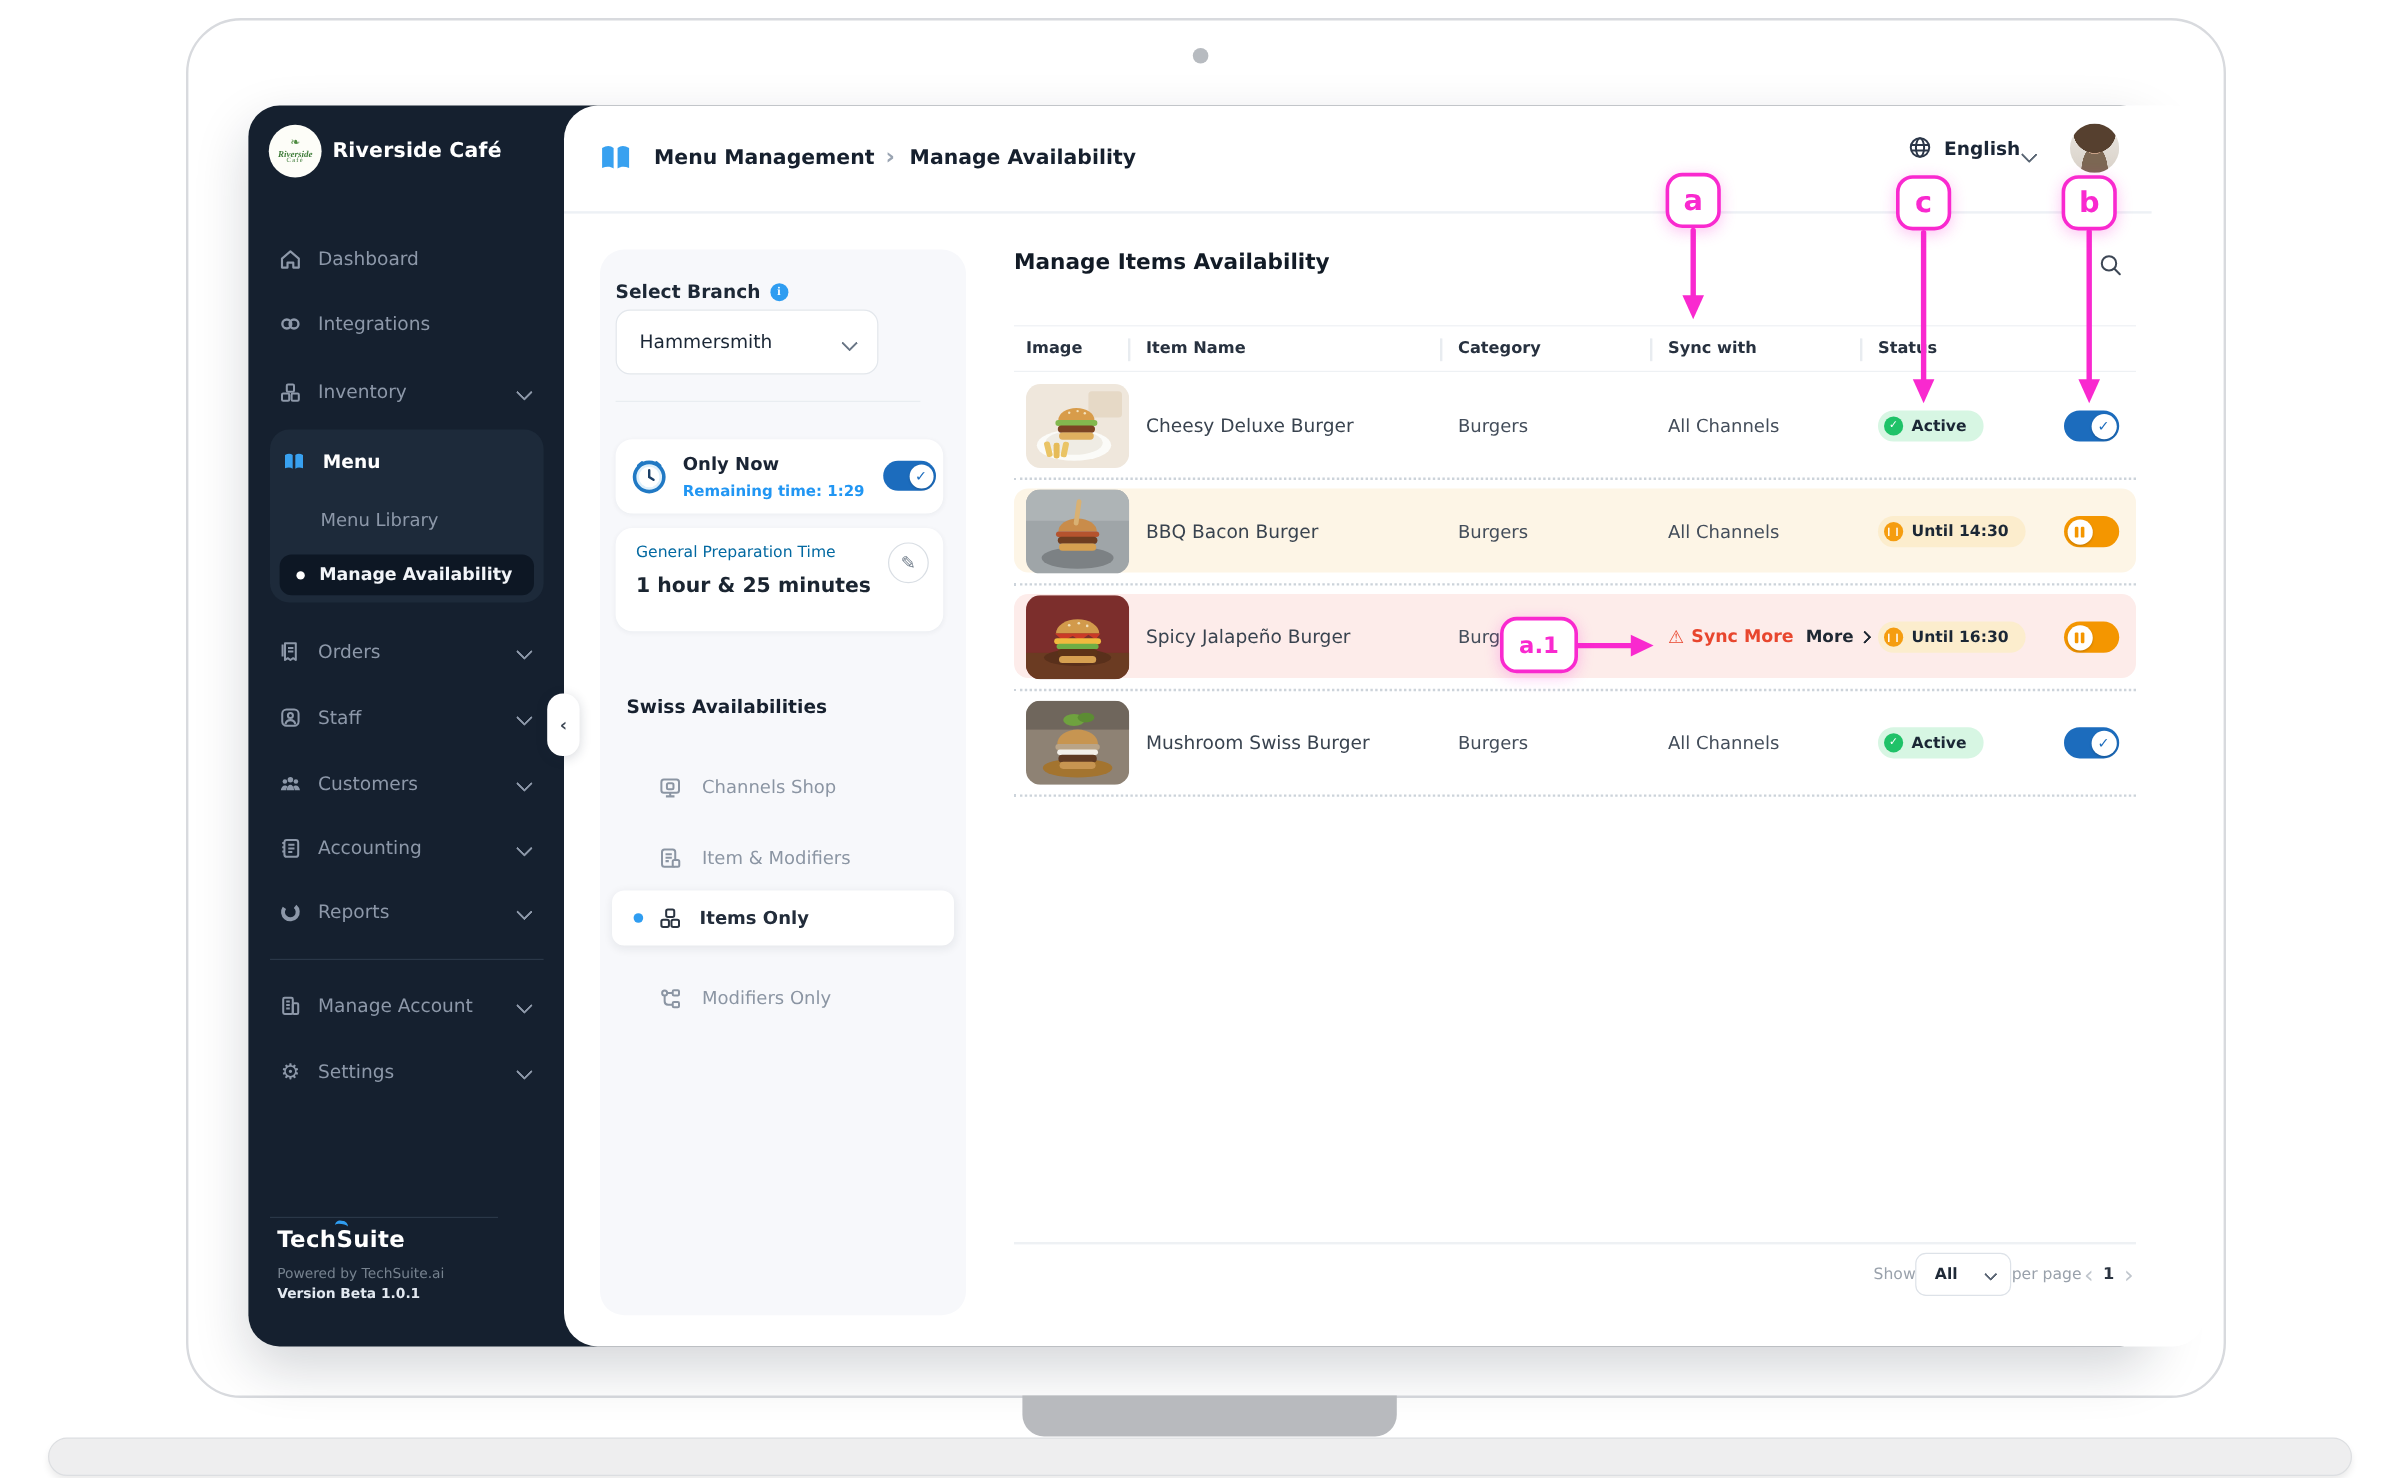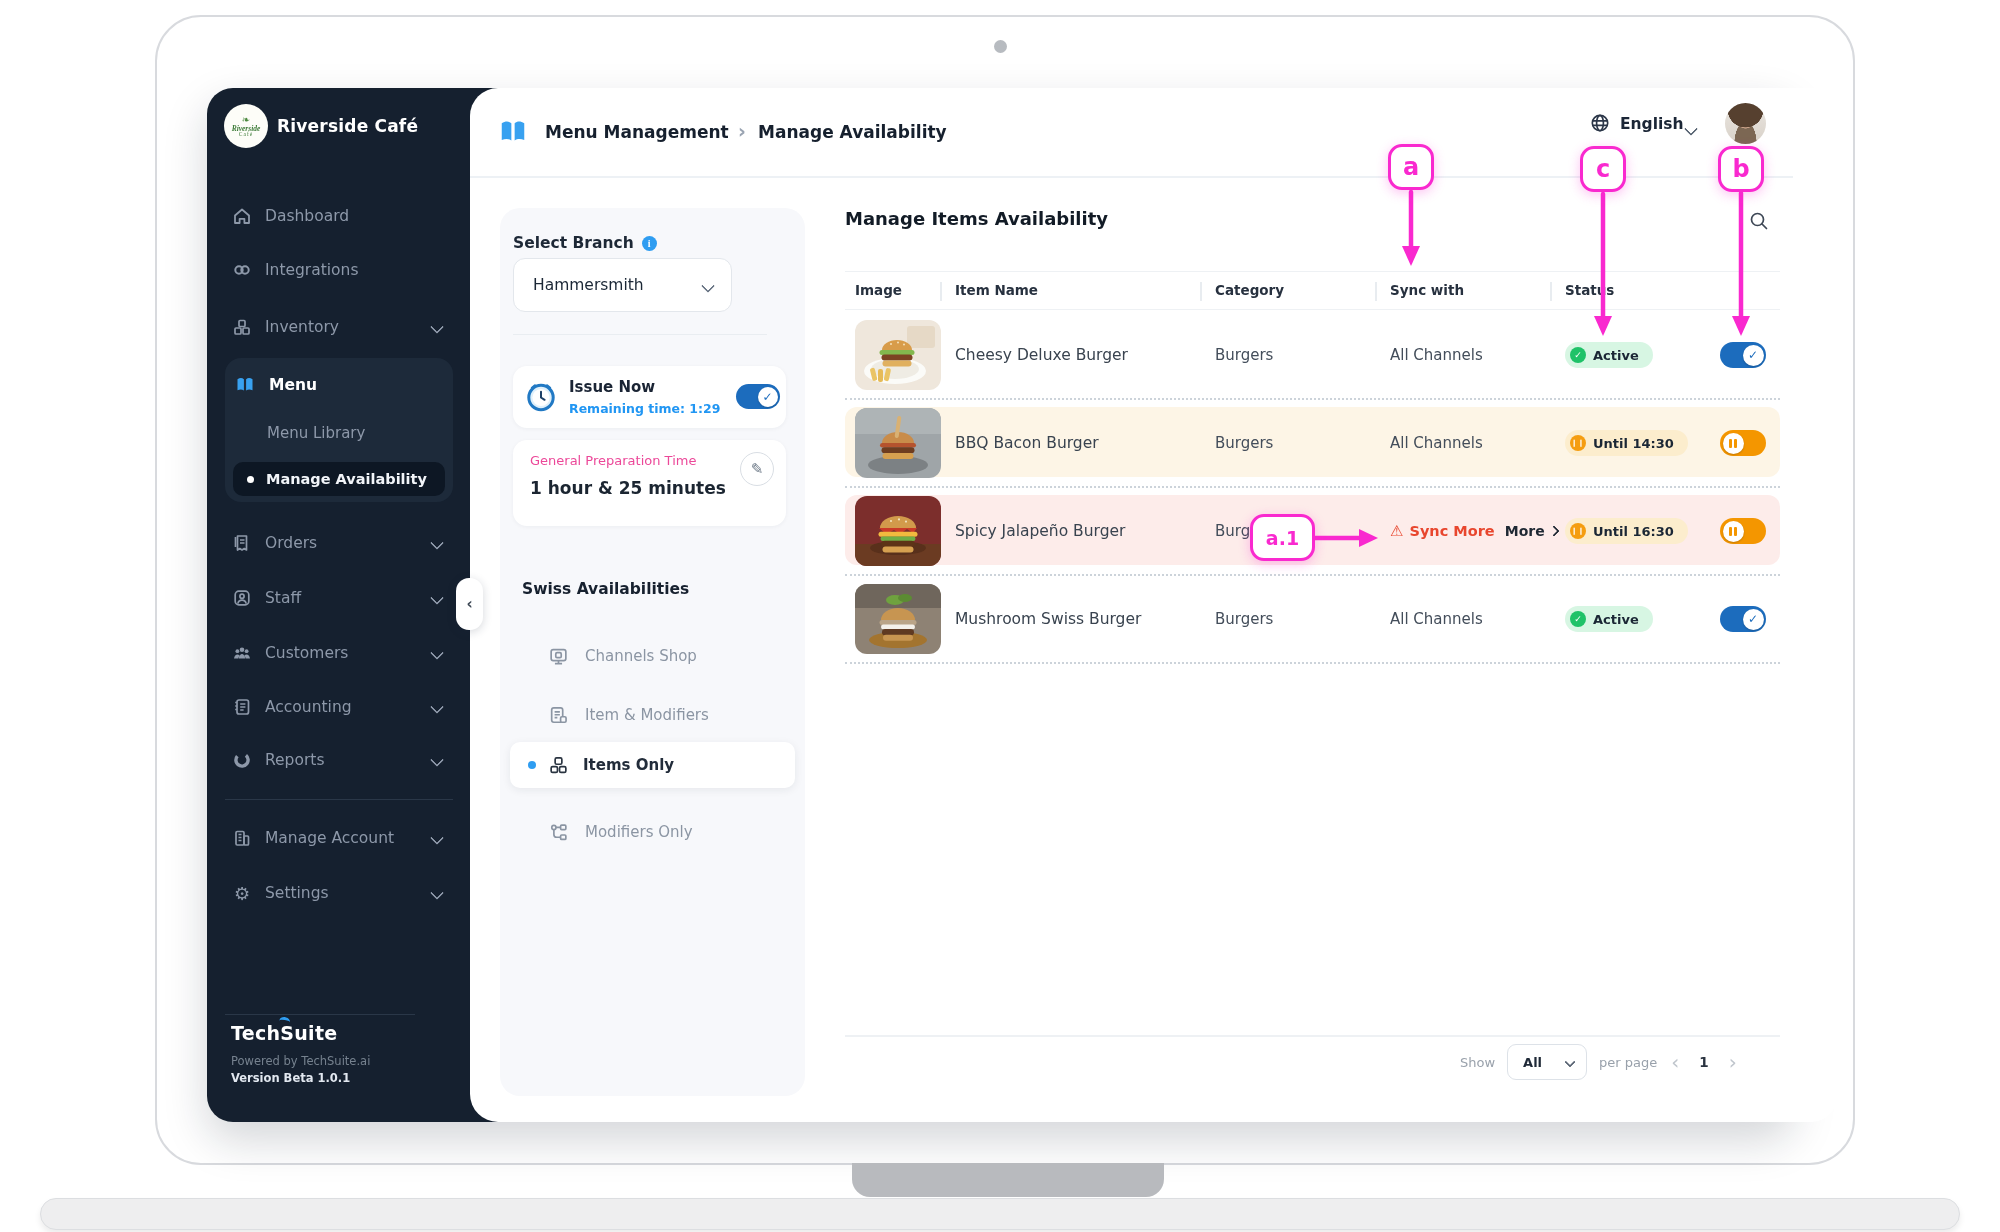--- a/index.html
+++ b/index.html
@@ -71,21 +71,21 @@
   .dropdown{left:13px;top:50px;width:219px;height:54px;background:#fff;border:1.5px solid #e3e7ec;border-radius:12px;
             box-sizing:border-box;display:flex;align-items:center;}
   .dropdown .val{margin-left:19px;font-size:15.5px;color:#1b2736;}
   .dropdown .dchev{margin-left:auto;margin-right:18px;color:#6a7686;}
   .p-div{left:13px;top:126px;width:254px;height:1px;background:#e9edf1;}
   .busy-card{left:13px;top:158px;width:273px;height:62px;background:#fff;border-radius:14px;box-shadow:0 1px 4px rgba(25,35,55,.05);}
   .busy-card .clock{position:absolute;left:13px;top:16px;width:30px;height:30px;}
   .busy-title{position:absolute;left:56px;top:12px;font-size:15px;font-weight:700;color:#1a2434;}
   .busy-sub{position:absolute;left:56px;top:35px;font-size:12.5px;font-weight:700;color:#2196f3;}
   .prep-card{left:13px;top:232px;width:273px;height:86px;background:#fff;border-radius:14px;box-shadow:0 1px 4px rgba(25,35,55,.05);}
-  .prep-label{position:absolute;left:17px;top:13px;font-size:13px;color:#ec4899;}
+  .prep-label{position:absolute;left:17px;top:13px;font-size:13px;color:#0369a1;}
   .prep-value{position:absolute;left:17px;top:38px;font-size:17px;font-weight:700;color:#1b2531;}
   .edit-btn{position:absolute;right:12px;top:12px;width:34px;height:34px;border-radius:50%;border:1.5px solid #d9dee4;
             background:#fff;display:flex;align-items:center;justify-content:center;color:#6f7b89;font-size:15px;box-sizing:border-box;}
   .avail-title{left:22px;top:372px;font-size:15.5px;font-weight:700;color:#17212f;}
   .avail-row{left:0;width:305px;height:48px;display:flex;align-items:center;color:#8b95a3;font-size:15px;}
   .avail-row .aic{width:21px;height:21px;margin-left:48px;margin-right:16px;display:flex;align-items:center;justify-content:center;}
   .avail-active{left:10px;top:534px;width:285px;height:46px;background:#fff;border-radius:10px;
                 box-shadow:0 2px 8px rgba(25,35,55,.08);display:flex;align-items:center;color:#222c3a;font-size:15px;font-weight:600;}
   .avail-active .bdot{width:8px;height:8px;border-radius:50%;background:#2f9df1;margin-left:18px;margin-right:12px;}
   .avail-active .aic{width:21px;height:21px;margin-right:14px;display:flex;align-items:center;justify-content:center;}
@@ -124,21 +124,21 @@
   .tog-pause .knob{left:2.5px;}
   .pbars{display:flex;gap:2.5px;}
   .pbars i{display:block;width:2.5px;height:9px;background:#f49600;border-radius:1px;}
   .sync-issue{display:flex;align-items:center;gap:6px;}
   .warn{color:#e8462e;font-size:15px;line-height:1;}
   .si-text{color:#e8462e;font-size:14.5px;font-weight:700;}
   .more{color:#1f2833;font-size:14px;font-weight:700;margin-left:4px;display:flex;align-items:center;gap:5px;}
   .more .chev{width:6px;height:6px;transform:rotate(-45deg);}
   
   .pag-div{left:375px;top:947px;width:935px;height:1.5px;background:#eef1f4;}
-  .pag{left:990px;top:956px;width:320px;height:36px;display:flex;align-items:center;gap:12px;}
+  .pag{left:990px;top:956px;width:320px;height:36px;display:flex;align-items:center;justify-content:flex-end;}
   .pag .grey{color:#99a1ab;font-size:13px;}
   .pag-select{width:80px;height:36px;border:1.5px solid #dde2e8;border-radius:9px;background:#fff;box-sizing:border-box;
               display:flex;align-items:center;}
   .pag-select .v{margin-left:15px;font-size:13px;font-weight:800;color:#1f2937;}
   .pag-select .chev{margin-left:auto;margin-right:12px;width:6px;height:6px;color:#5a6574;}
   .pg-arrow{color:#c0c6cd;font-size:20px;line-height:1;padding:0 2px;}
   .pg-num{color:#2a3340;font-size:13.5px;font-weight:700;padding:0 6px;}
   
   .ann{position:absolute;z-index:60;display:flex;align-items:center;justify-content:center;
        background:#fff;border:3px solid #f929cf;border-radius:14px;color:#f929cf;font-weight:800;
@@ -336,21 +336,21 @@
 
       <div class="abs busy-card">
         <span class="clock">
           <svg viewBox="0 0 30 30" width="30" height="30">
               <circle cx="15" cy="15.5" r="12.2" fill="#dff0fb" stroke="#2179c4" stroke-width="3"></circle>
               <circle cx="15" cy="15.5" r="8.6" fill="#fff"></circle>
               <path d="M15 9.8v5.7l3.6 2.3" fill="none" stroke="#1c3f66" stroke-width="2" stroke-linecap="round"></path>
               <path d="M6 6l3-2.5M24 6l-3-2.5" stroke="#2179c4" stroke-width="2.4" stroke-linecap="round"></path>
             </svg>
         </span>
-        <span class="busy-title">Issue Now</span>
+        <span class="busy-title">Only Now</span>
         <span class="busy-sub">Remaining time: 1:29</span>
         <span class="tog tog-on" style="position:absolute;right:6px;top:18px;width:44px;height:25px;">
           <span class="knob" style="width:20px;height:20px;">✓</span>
         </span>
       </div>
 
       <div class="abs prep-card">
         <span class="prep-label">General Preparation Time</span>
         <span class="prep-value">1 hour &amp; 25 minutes</span>
         <span class="edit-btn">✎</span>

